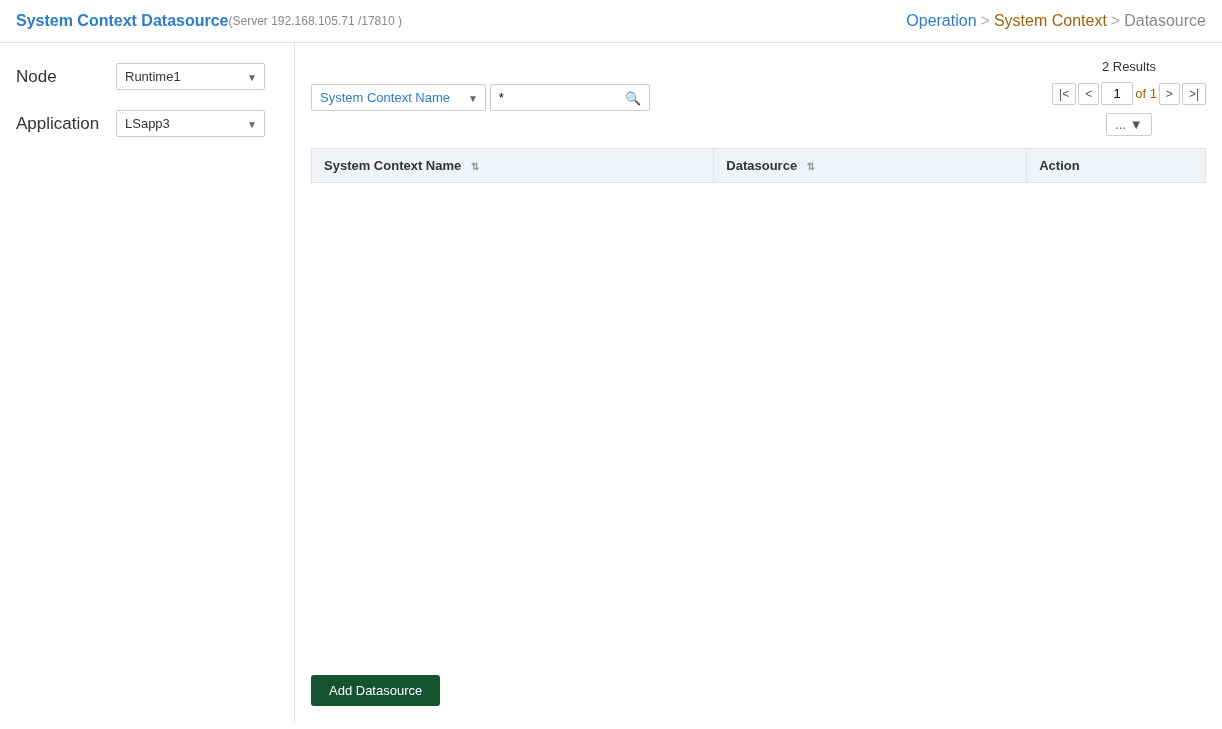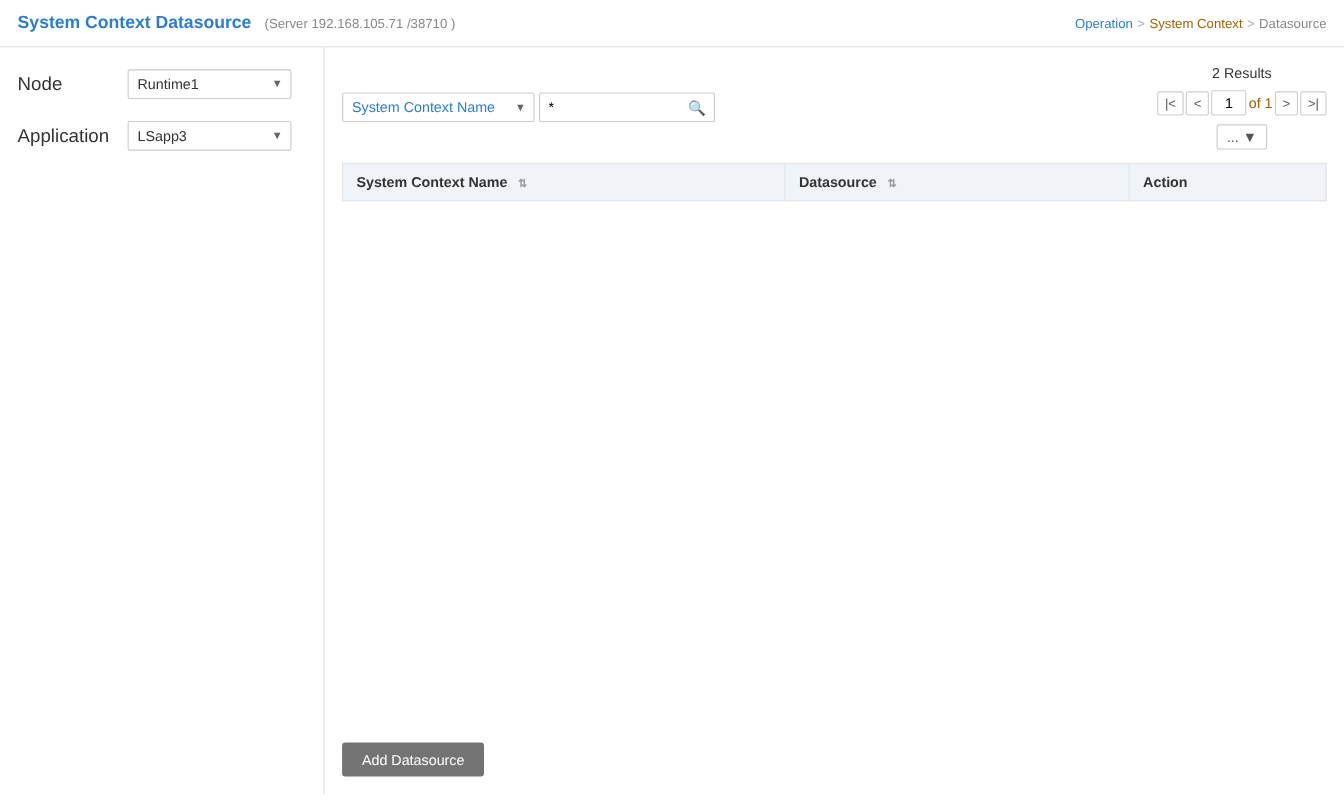--- a/index.html
+++ b/index.html
@@ -6,24 +6,24 @@
     body { font-family: Arial, sans-serif; font-size: 13px; color: #333; background: #fff; width: 1222px; height: 729px; overflow: hidden; }
 
     
     .header {
       display: flex;
       align-items: center;
       justify-content: space-between;
       padding: 12px 16px;
       border-bottom: 1px solid #e0e0e0;
     }
-    .header-left { display: flex; align-items: center; gap: 12px; }
+    .header-left { display: flex; align-items: center; }
     .page-title { color: #2b7cd3; font-size: 16px; font-weight: bold; }
     .server-info { color: #888; font-size: 12px; }
-    .breadcrumb { color: #888; font-size: 12px; display: flex; align-items: center; gap: 4px; }
+    .breadcrumb { color: #888; font-size: 16px; display: flex; align-items: center; gap: 4px; }
     .breadcrumb span { color: #2b7cd3; }
     .breadcrumb .sep { color: #aaa; }
 
     
     .main-layout { display: flex; height: calc(729px - 50px); }
 
     
     .sidebar {
       width: 295px;
       padding: 20px 16px;
@@ -170,42 +170,42 @@
       background: #fff;
       padding: 4px 10px;
       font-size: 13px;
       cursor: pointer;
       color: #333;
     }
     .action-btn .drop-arrow { font-size: 9px; color: #555; }
 
     
     .add-btn {
-      background: #737373;
+      background: #14532d;
       color: #fff;
       border: none;
       border-radius: 3px;
       padding: 8px 18px;
       font-size: 13px;
       cursor: pointer;
       margin-top: auto;
       align-self: flex-start;
     }
 
     .top-controls { display: flex; align-items: center; margin-bottom: 12px; }
     .table-wrapper { flex: 1; }
     .bottom-section { margin-top: auto; padding-top: 16px; }
   </style>
 </head>
 <body>
 
 <div class="header">
   <div class="header-left">
     <span class="page-title">System Context Datasource</span>
-    <span class="server-info">(Server 192.168.105.71 /38710 )</span>
+    <span class="server-info">(Server 192.168.105.71 /17810 )</span>
   </div>
   <div class="breadcrumb">
     <span style="color:#2b7cd3;cursor:pointer;">Operation</span>
     <span class="sep">&gt;</span>
     <span style="color:#a16207;cursor:pointer;">System Context</span>
     <span class="sep">&gt;</span>
     <span style="color:#888;">Datasource</span>
   </div>
 </div>
 

